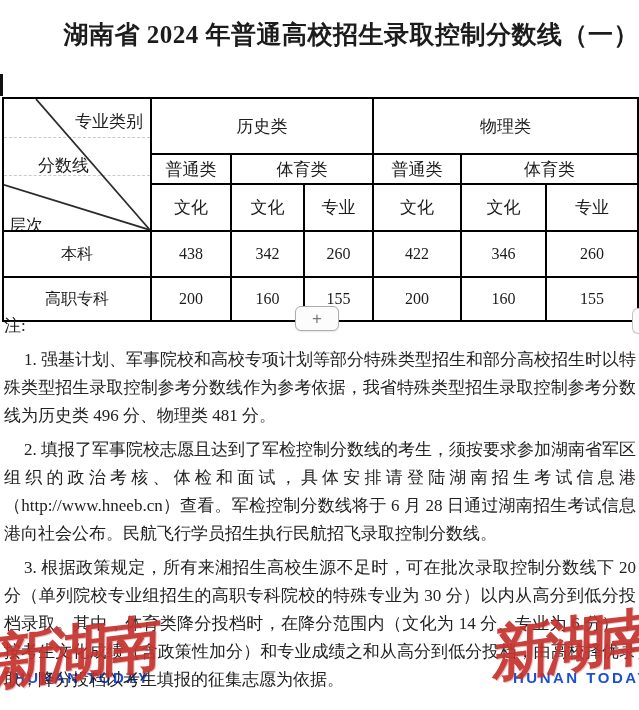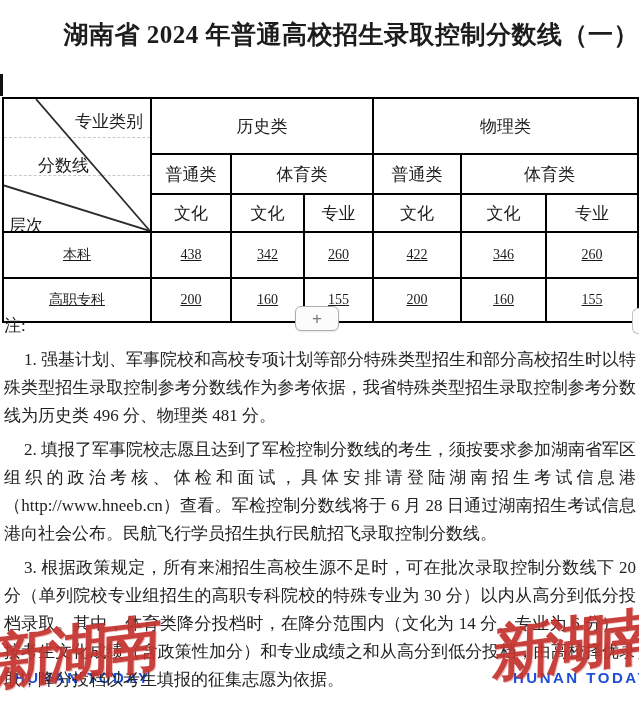--- a/index.html
+++ b/index.html
@@ -19,21 +19,21 @@
 
   
   table.score-table {
     position:absolute; left:2px; top:97px; border-collapse:collapse; table-layout:fixed;
     z-index:2; background:#fff;
   }
   table.score-table td {
     border:2px solid #000; text-align:center; vertical-align:middle;
     font-size:17px; padding:0; overflow:hidden;
   }
-  tr.r-data td { font-size:14px;text-decoration:underline; }
+  tr.r-data td { font-size:16px; }
 
   td.corner { position:relative; }
   td.corner svg { position:absolute; left:0; top:0; width:100%; height:100%; display:block; }
   td.corner .lbl { position:absolute; font-size:17px; white-space:nowrap; }
   .lbl-category  { top:11px; right:7px; }
   .lbl-scoreline { top:55px; left:7px;margin-left:27px; }
   .lbl-level     { top:87px; left:5px;margin-top:28px; }
   .dash { position:absolute; left:0; width:100%; height:0; border-top:1px dashed #c9c9c9; }
   .dash.d1 { top:38px; } .dash.d2 { top:76px; }
 
@@ -104,27 +104,27 @@
           <line x1="32" y1="0" x2="146" y2="113" stroke="#2b2b2b" stroke-width="1.6"></line>
           <line x1="0" y1="74" x2="146" y2="113" stroke="#2b2b2b" stroke-width="1.6"></line>
         </svg>
         <span class="lbl lbl-category">专业类别</span>
         <span class="lbl lbl-scoreline">分数线</span>
         <span class="lbl lbl-level">层次</span>
       </td>
       <td colspan="3">历史类</td>
       <td colspan="3">物理类</td>
     </tr>
-    <tr style="height:40px">
+    <tr style="height:30px">
       <td>普通类</td>
       <td colspan="2">体育类</td>
       <td>普通类</td>
       <td colspan="2">体育类</td>
     </tr>
-    <tr style="height:38px">
+    <tr style="height:47px">
       <td>文化</td>
       <td>文化</td>
       <td>专业</td>
       <td>文化</td>
       <td>文化</td>
       <td>专业</td>
     </tr>
     <tr class="r-data" style="height:46px">
       <td>本科</td>
       <td>438</td>

